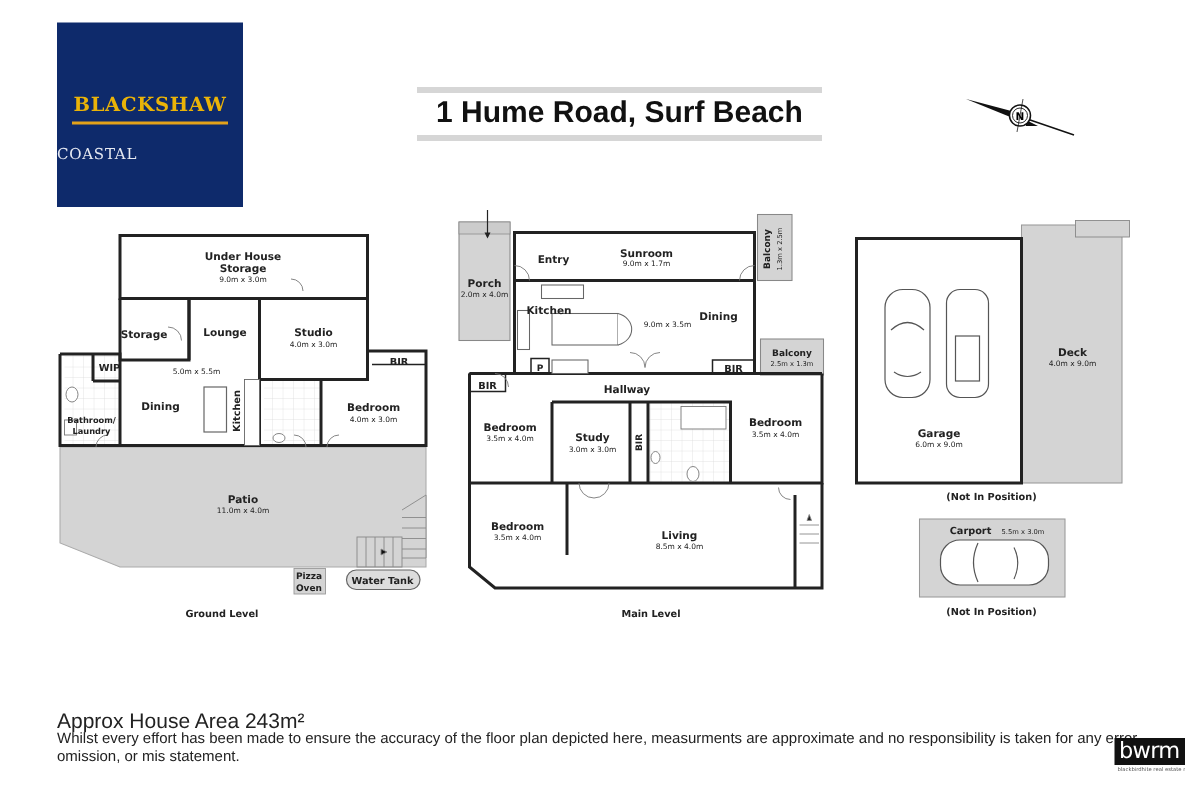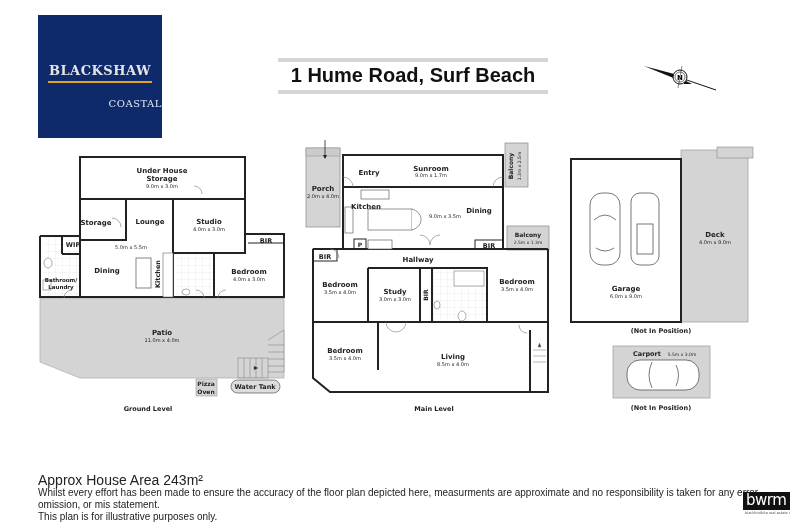--- a/index.html
+++ b/index.html
@@ -1,21 +1,21 @@
 <!DOCTYPE html>
 <html><head>
 <meta charset="utf-8">
 <style>
   html,body{margin:0;padding:0;background:#fff;}
   body{width:790px;height:527px;position:relative;overflow:hidden;font-family:"DejaVu Sans",sans-serif;color:#222;}
   .abs{position:absolute;}
   .logo{left:38px;top:15px;width:124px;height:123px;background:#0e2a6b;}
-  .logo .brand{position:absolute;left:0;width:100%;top:48px;text-align:center;color:#e5e5e5;font-family:"DejaVu Serif",serif;font-weight:bold;font-size:13px;letter-spacing:0.5px;}
+  .logo .brand{position:absolute;left:0;width:100%;top:48px;text-align:center;color:#eab308;font-family:"DejaVu Serif",serif;font-weight:bold;font-size:13px;letter-spacing:0.5px;}
   .logo .bar{position:absolute;left:10px;right:10px;top:66px;height:2px;background:#e3a21a;}
-  .logo .sub{position:absolute;left:0;width:100%;top:83px;text-align:right;color:#e6e9f2;font-family:"DejaVu Serif",serif;font-size:10px;letter-spacing:0.5px;}
+  .logo .sub{position:absolute;left:0;width:100%;top:83px;text-align:left;color:#e6e9f2;font-family:"DejaVu Serif",serif;font-size:10px;letter-spacing:0.5px;}
   .title-wrap{left:278px;top:58px;width:270px;height:36px;}
   .title-line{position:absolute;left:0;width:270px;height:4px;background:#d6d6d6;}
   .title{position:absolute;left:0;width:270px;top:6px;text-align:center;font-family:"Liberation Sans",sans-serif;font-weight:bold;font-size:20px;color:#111;white-space:nowrap;}
   svg text{font-family:"DejaVu Sans",sans-serif;}
   .footer{left:38px;top:474px;font-family:"Liberation Sans",sans-serif;font-size:10px;color:#222;line-height:12px;}
   .footer .area{font-size:14px;margin-bottom:1px;}
   .bwrm{left:743px;top:492px;width:66px;height:22px;}
   .bwrm .box{position:absolute;left:0;top:0;width:66px;height:18px;background:#111;color:#fff;font-family:"DejaVu Sans",sans-serif;font-size:15px;line-height:17px;text-align:left;padding-left:3px;box-sizing:border-box;letter-spacing:-0.5px;}
   .bwrm .tag{position:absolute;left:2px;top:19px;font-size:3.5px;color:#555;white-space:nowrap;}
 </style>
@@ -256,19 +256,18 @@
     <text x="661" y="333" font-size="6.5" font-weight="bold">(Not In Position)</text>
     <text x="647" y="356" font-size="6.5" font-weight="bold">Carport</text>
     <text x="682" y="356" font-size="4.5">5.5m x 3.0m</text>
     <text x="661" y="410" font-size="6.5" font-weight="bold">(Not In Position)</text>
   </g>
 </svg>
 
 <div class="abs footer">
   <div class="area">Approx House Area 243m²</div>
   <div>Whilst every effort has been made to ensure the accuracy of the floor plan depicted here, measurments are approximate and no responsibility is taken for any error, omission, or mis statement.</div>
-  <div>This plan is for illustrative purposes only.</div>
 </div>
 
 <div class="abs bwrm">
   <div class="box">bwrm</div>
   <div class="tag">blackbirdhite real estate marketing</div>
 </div>
 
 </body></html>

